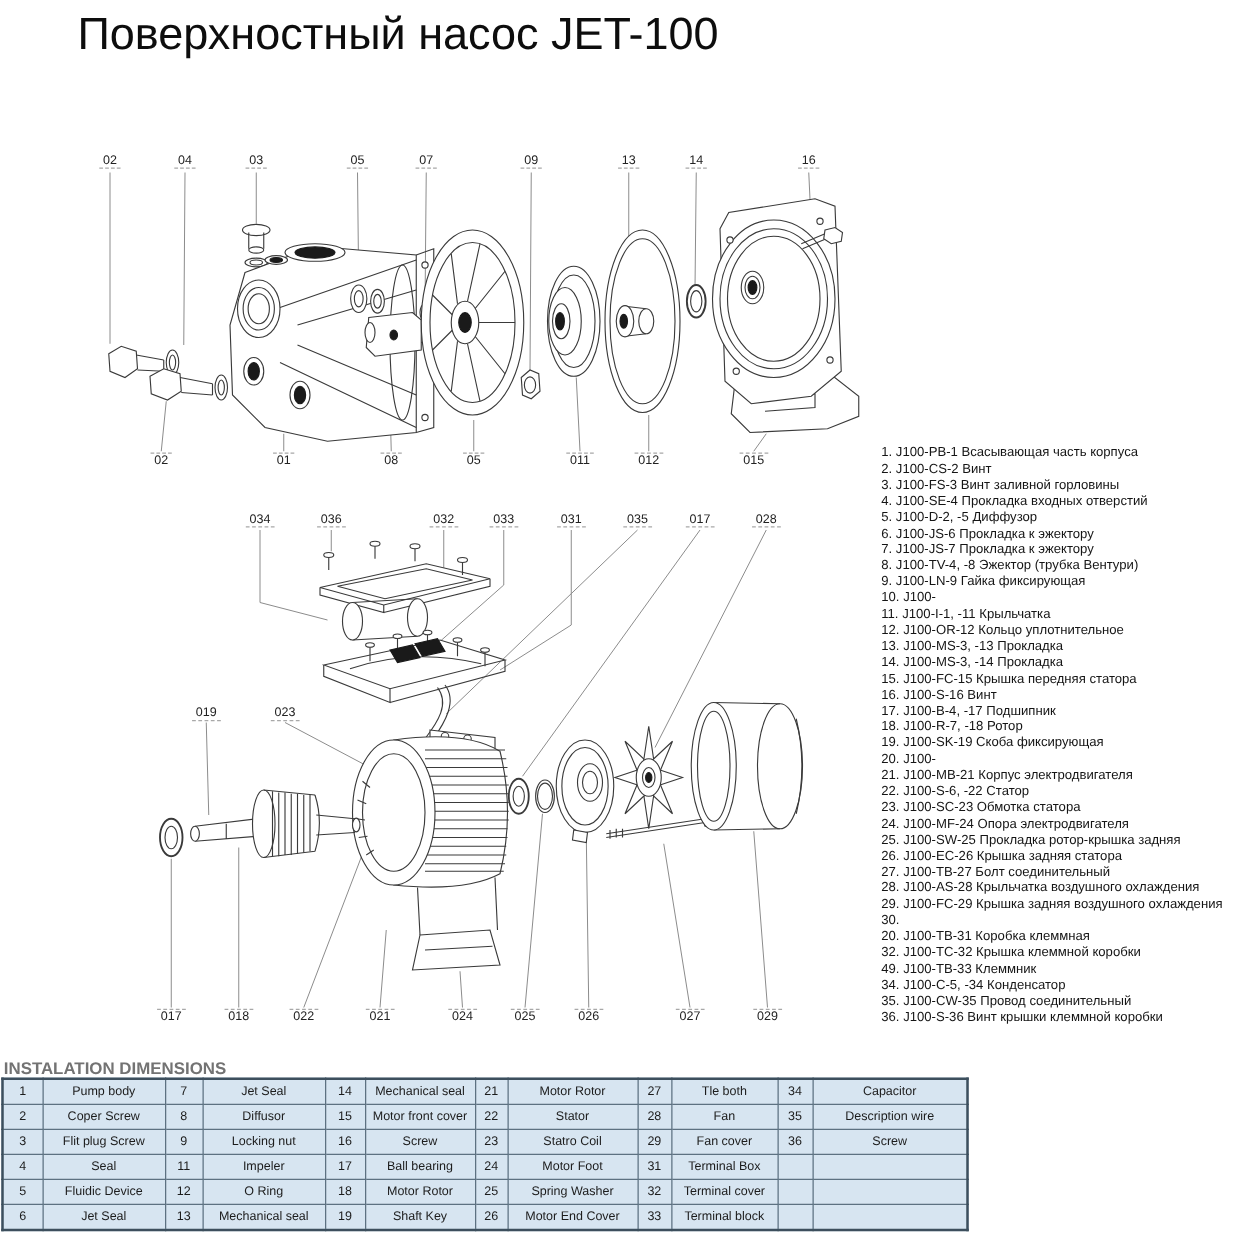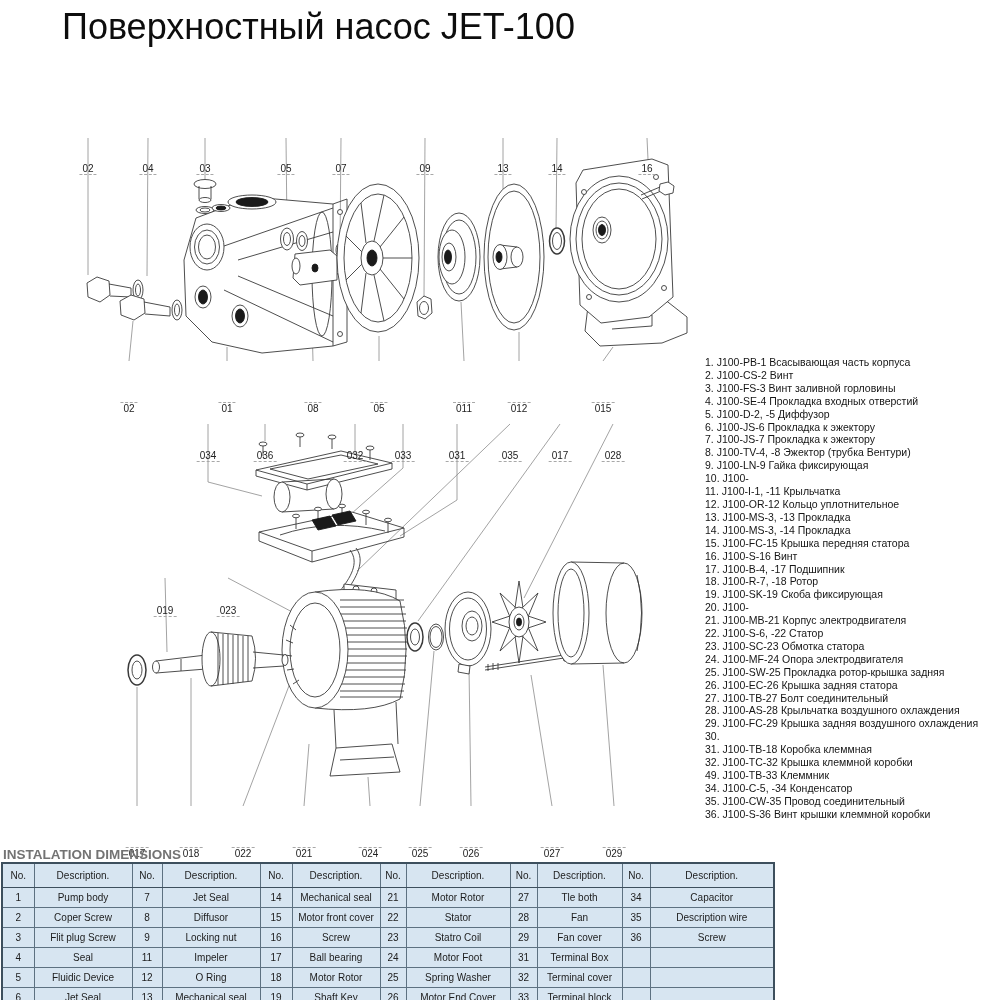--- a/index.html
+++ b/index.html
@@ -7,21 +7,21 @@
         font-family:"Liberation Sans",sans-serif;}
   .title{position:absolute;left:62px;top:6px;font-size:36px;color:#0d0d0d;
          font-weight:400;letter-spacing:0;white-space:nowrap;}
   svg.art{position:absolute;left:0;top:0;}
   .ld path{stroke:#8c8c8c;stroke-width:.8;fill:none;}
   .pt path,.pt polygon,.pt ellipse,.pt circle{stroke:#3a3a3a;stroke-width:.9;fill:#fff;}
   .pt .ln{fill:none;}
   .pt .dk{fill:#1a1a1a;stroke:#1a1a1a;}
   .pt .th{stroke-width:1.5;}
   .co,.cb{position:absolute;font-size:10px;line-height:11px;color:#222;
-          transform:translateX(-50%);padding:0 3px;white-space:nowrap;margin-top:40px;}
+          transform:translateX(-50%);padding:0 3px;white-space:nowrap;}
   .co{border-bottom:1px dashed #a8a8a8;}
   .cb{border-top:1px dashed #a8a8a8;}
   .plist{position:absolute;left:705px;top:356px;width:280px;}
   .pl{font-size:10.5px;line-height:12.9px;color:#151515;white-space:nowrap;}
   .dimhead{position:absolute;left:3px;top:847px;font-size:13.5px;font-weight:bold;color:#737373;}
   table.dims{position:absolute;left:1px;top:862px;border-collapse:collapse;table-layout:fixed;
              width:772px;background:#d7e5f1;border:2px solid #3d4f5d;}
   table.dims td{border:1px solid #5d7181;font-size:10px;color:#1c1c1c;height:19px;
                 padding:0;overflow:hidden;white-space:nowrap;background:#d7e5f1;}
   table.dims tr.hd td{height:23px;text-align:center;border-bottom:1.5px solid #3d4f5d;}
@@ -315,21 +315,21 @@
     <div class="pl">21. J100-MB-21 Корпус электродвигателя</div>
     <div class="pl">22. J100-S-6, -22 Статор</div>
     <div class="pl">23. J100-SC-23 Обмотка статора</div>
     <div class="pl">24. J100-MF-24 Опора электродвигателя</div>
     <div class="pl">25. J100-SW-25 Прокладка ротор-крышка задняя</div>
     <div class="pl">26. J100-EC-26 Крышка задняя статора</div>
     <div class="pl">27. J100-TB-27 Болт соединительный</div>
     <div class="pl">28. J100-AS-28 Крыльчатка воздушного охлаждения</div>
     <div class="pl">29. J100-FC-29 Крышка задняя воздушного охлаждения</div>
     <div class="pl">30.</div>
-    <div class="pl">31. J100-TB-18 Коробка клеммная</div>
+    <div class="pl">20. J100-TB-31 Коробка клеммная</div>
     <div class="pl">32. J100-TC-32 Крышка клеммной коробки</div>
     <div class="pl">49. J100-TB-33 Клеммник</div>
     <div class="pl">34. J100-C-5, -34 Конденсатор</div>
     <div class="pl">35. J100-CW-35 Провод соединительный</div>
     <div class="pl">36. J100-S-36 Винт крышки клеммной коробки</div>
   </div>
 
   <div class="dimhead">INSTALATION DIMENSIONS</div>
   <table class="dims">
     <colgroup>
@@ -340,34 +340,20 @@
       <col style="width:32px">
         <col style="width:88px">
         <col style="width:26px">
         <col style="width:104px">
       <col style="width:27px">
         <col style="width:85px">
         <col style="width:28px">
         <col style="width:124px">
     </colgroup>
     <tbody>
-        <tr class="hd">
-      <td class="no">No.</td>
-      <td>Description.</td>
-      <td class="no">No.</td>
-      <td>Description.</td>
-      <td class="no">No.</td>
-      <td>Description.</td>
-      <td class="no">No.</td>
-      <td>Description.</td>
-      <td class="no">No.</td>
-      <td>Description.</td>
-      <td class="no">No.</td>
-      <td>Description.</td>
-    </tr>
     <tr>
       <td class="no">1</td>
       <td class="desc">Pump body</td>
       <td class="no">7</td>
       <td class="desc">Jet Seal</td>
       <td class="no">14</td>
       <td class="desc">Mechanical seal</td>
       <td class="no">21</td>
       <td class="desc">Motor Rotor</td>
       <td class="no">27</td>

